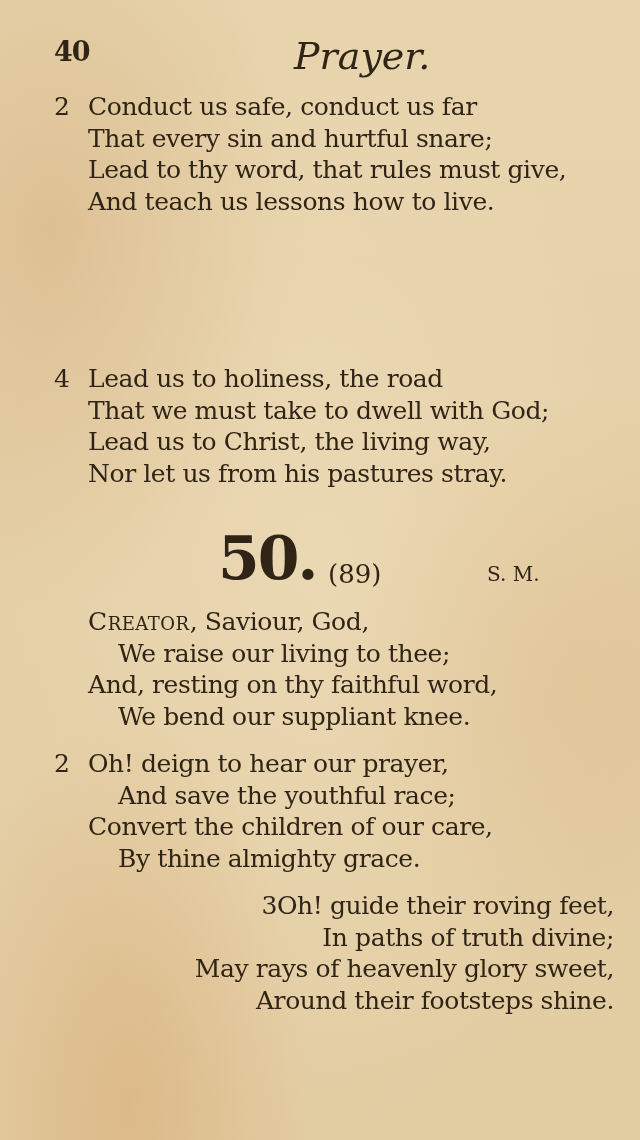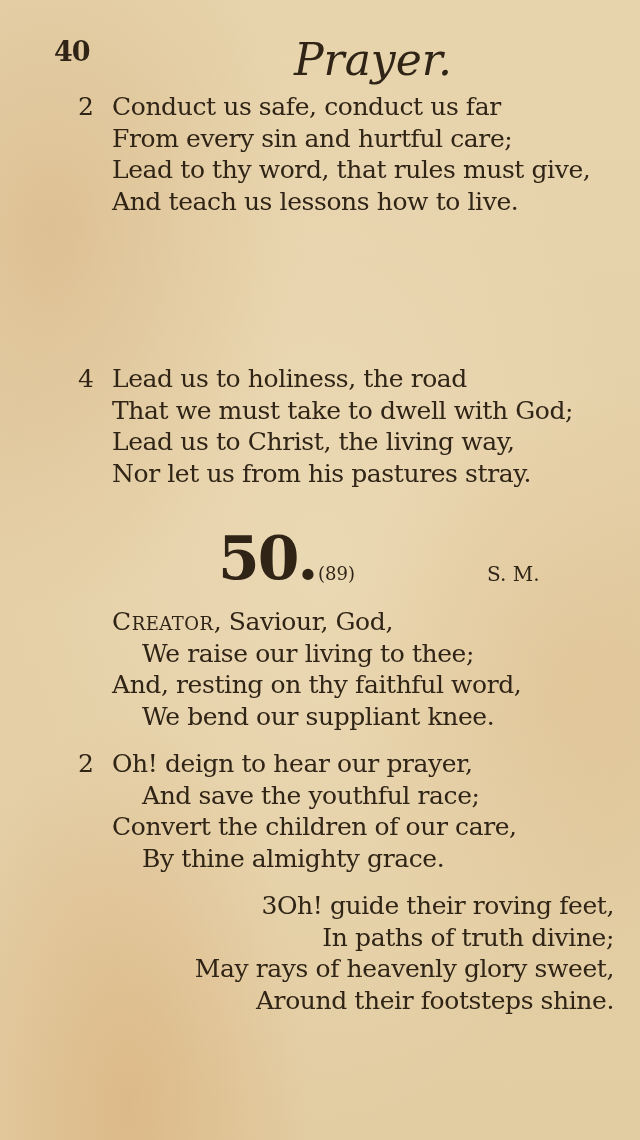--- a/index.html
+++ b/index.html
@@ -12,45 +12,45 @@
       radial-gradient(ellipse at 90% 60%, rgba(215,175,120,0.30), transparent 30%),
       radial-gradient(ellipse at 50% 50%, rgba(238,222,188,0.6), transparent 70%),
       linear-gradient(180deg, #e7d4ad 0%, #e5d0a8 50%, #e2cca1 100%);
     font-family: "DejaVu Serif", "Liberation Serif", serif;
     color: #2f2416;
     position: relative;
   }
   .page { position: absolute; left: 0; top: 0; width: 544px; height: 1140px; }
   .header { position: absolute; top: 36px; left: 54px; width: 530px; height: 40px; }
   .page-num { position: absolute; left: 0; top: 0; font-size: 27px; font-weight: bold; letter-spacing: -1px; }
-  .running-title { position: absolute; left: 240px; top: -2px; font-size: 44px; font-style: italic; }
+  .running-title { position: absolute; left: 240px; top: -2px; font-size: 38px; font-style: italic; }
   .stanza { position: absolute; left: 54px; width: 560px; }
-  .line { height: 31.5px; line-height: 31.5px; font-size: 25px; white-space: nowrap; letter-spacing: -0.4px; margin-left: 24px; }
+  .line { height: 31.5px; line-height: 31.5px; font-size: 25px; white-space: nowrap; letter-spacing: -0.4px; }
   .vnum { display: inline-block; width: 34px; font-size: 25px; }
   .indent0 { padding-left: 34px; }
   .indent1 { padding-left: 64px; }
   .hymn-head { position: absolute; top: 523px; left: 0; width: 640px; height: 70px; padding-left: 15px; }
   .hymn-num { position: absolute; left: 218px; top: 0; font-size: 60px; font-weight: bold; letter-spacing: -2px; line-height: 70px; }
-  .hymn-ref { position: absolute; left: 318px; top: 36px; font-size: 18px; line-height: 30px; }
+  .hymn-ref { position: absolute; left: 328px; top: 36px; font-size: 26px; line-height: 30px; }
   .hymn-meter { position: absolute; left: 487px; top: 36px; font-size: 20px; line-height: 30px; }
   .smallcaps { font-variant: small-caps; letter-spacing: 0.5px; }
 </style>
 </head>
 <body>
 
 <div class="page">
 
   <div class="header">
     <span class="page-num">40</span>
     <span class="running-title">Prayer.</span>
   </div>
 
   <div class="stanza" style="top:91px;">
     <div class="line"><span class="vnum">2</span><span>Conduct us safe, conduct us far</span></div>
-    <div class="line indent0">From every sin and hurtful care;</div>
+    <div class="line indent0">That every sin and hurtful snare;</div>
     <div class="line indent0">Lead to thy word, that rules must give,</div>
     <div class="line indent0">And teach us lessons how to live.</div>
   </div>
 
 
   <div class="stanza" style="top:363px;">
     <div class="line"><span class="vnum">4</span><span>Lead us to holiness, the road</span></div>
     <div class="line indent0">That we must take to dwell with God;</div>
     <div class="line indent0">Lead us to Christ, the living way,</div>
     <div class="line indent0">Nor let us from his pastures stray.</div>

